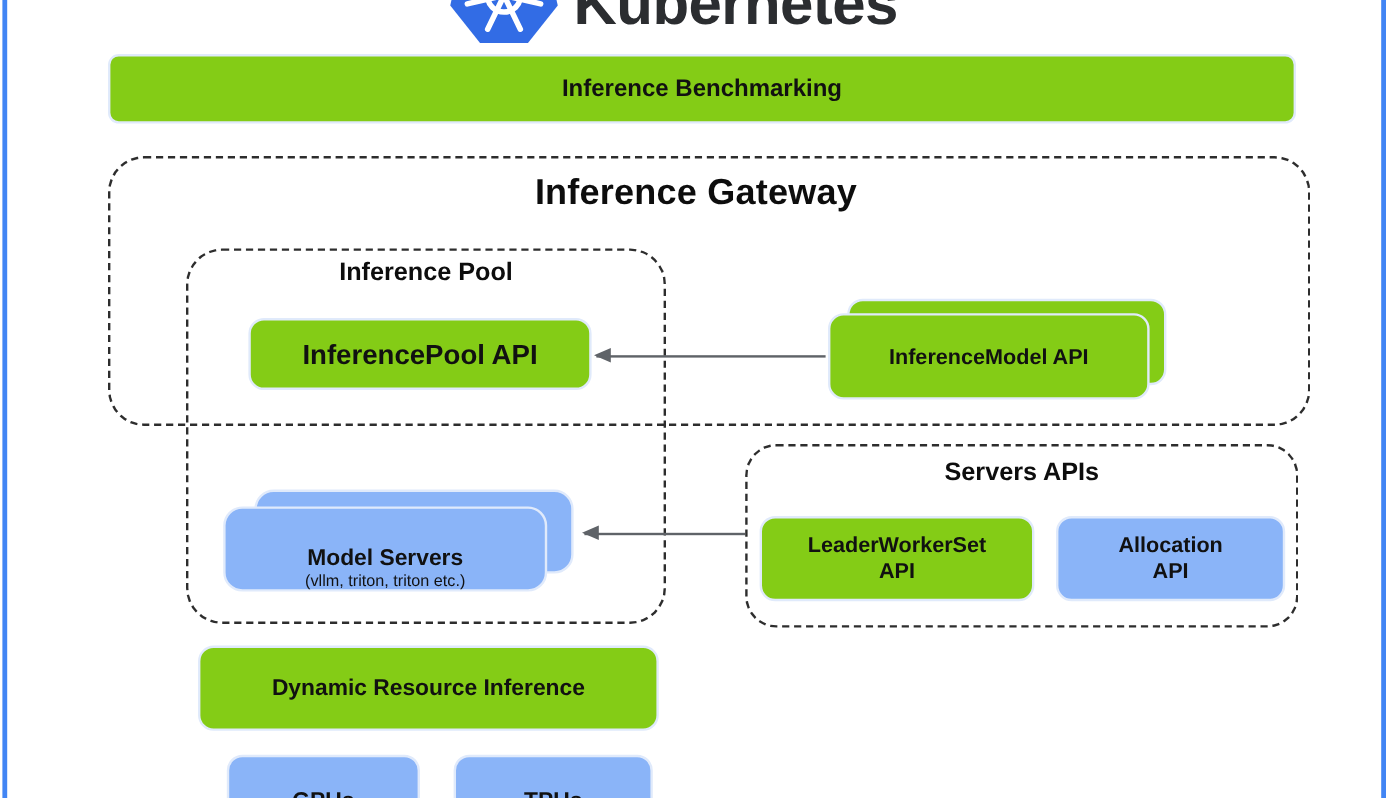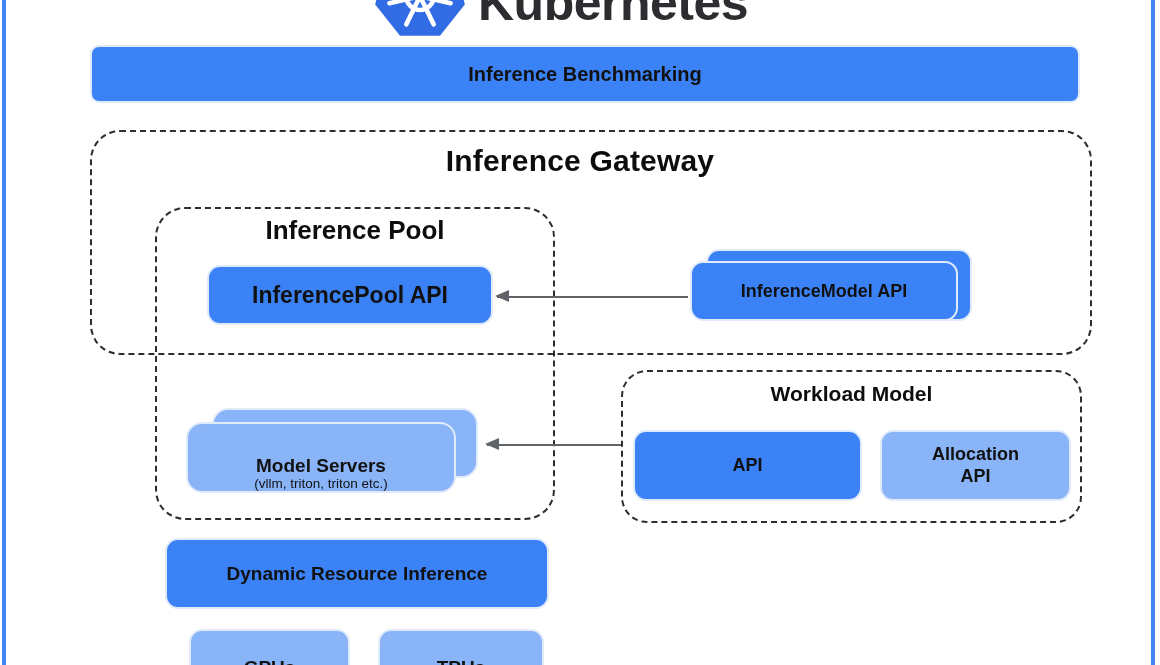--- a/index.html
+++ b/index.html
@@ -22,41 +22,41 @@
     font-size:50px; font-weight:600; color:#2b2d30; letter-spacing:-0.5px;
     white-space:nowrap;
   }
   
   .box {
     position:absolute; border-radius:13px;
     display:flex; flex-direction:column; align-items:center; justify-content:center;
     text-align:center; font-weight:bold; color:#111;
     border:2px solid #E0EAFB;
   }
-  .orange { background:#3b82f6; }
+  .orange { background:#84cc16; }
   .blue { background:#8AB4F8; }
   
   .dashed {
     position:absolute; border:2.5px dashed #2D2D2D; border-radius:30px;
   }
   .dashed-title {
     position:absolute; left:0; right:0; text-align:center; font-weight:bold; color:#0d0d0d;
   }
   
   .banner { left:90px; top:45px; width:990px; height:58px; font-size:20px; border-radius:9px; }
   
   .gateway { left:90px; top:130px; width:1002px; height:225px; }
   .gateway-title { top:144px; font-size:30px; letter-spacing:0.2px; }
   
   .pool { left:155px; top:207px; width:400px; height:313px; }
-  .pool-title { top:215px; font-size:26px; }
+  .pool-title { top:215px; font-size:21px; }
   .pool-api { left:207px; top:265px; width:286px; height:60px; font-size:23px; }
   
   .im-back { left:706px; top:249px; width:266px; height:72px; }
-  .im-front { left:690px; top:261px; width:268px; height:60px; font-size:18px; }
+  .im-front { left:690px; top:261px; width:268px; height:72px; font-size:18px; }
   
   .ms-back { left:212px; top:408px; width:266px; height:70px; border-radius:16px; }
   .ms-front { left:186px; top:422px; width:270px; height:71px; border-radius:16px; }
   .ms-title { font-size:19px; font-weight:bold; line-height:1.15;margin-top:31px; }
   .ms-sub { font-size:13.5px; font-weight:normal; }
   
   .workload { left:621px; top:370px; width:461px; height:153px; border-radius:26px; }
   .workload-title { top:382px; font-size:21px; }
   .lws { left:633px; top:430px; width:229px; height:71px; font-size:18px; line-height:1.22; }
   .dep { left:880px; top:430px; width:191px; height:71px; font-size:18px; line-height:1.22; }
@@ -121,23 +121,24 @@
   <span>InferenceModel API</span>
 </div>
 
 <div class="box blue ms-back"></div>
 <div class="box blue ms-front">
   <span class="ms-title">Model Servers</span>
   <span class="ms-sub">(vllm, triton, triton etc.)</span>
 </div>
 
 <div class="dashed workload"></div>
-<div class="dashed-title workload-title" style="left:621px; right:auto; width:461px;">Workload Model</div>
+<div class="dashed-title workload-title" style="left:621px; right:auto; width:461px;">Servers APIs</div>
 
 <div class="box orange lws">
+  <span>LeaderWorkerSet</span>
   <span>API</span>
 </div>
 <div class="box blue dep">
   <span>Allocation</span>
   <span>API</span>
 </div>
 
 <div class="box orange dra">
   <span>Dynamic Resource Inference</span>
 </div>

